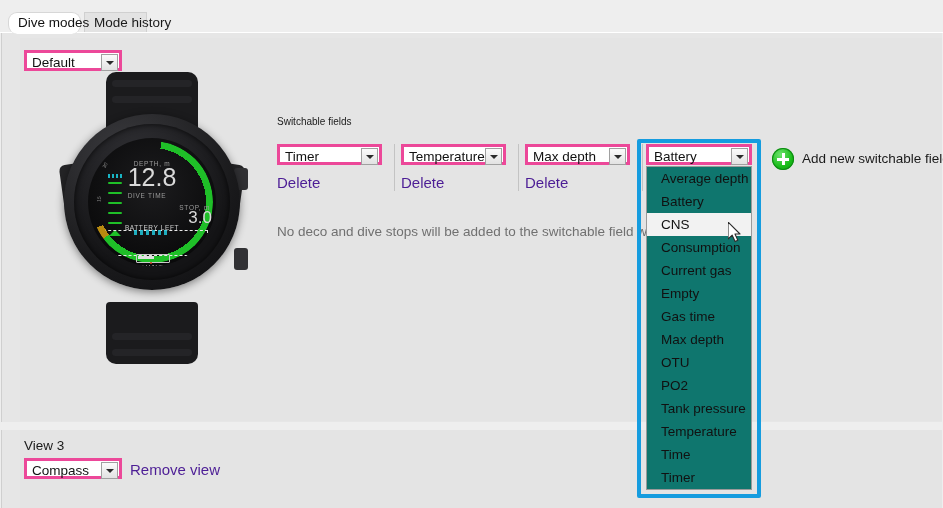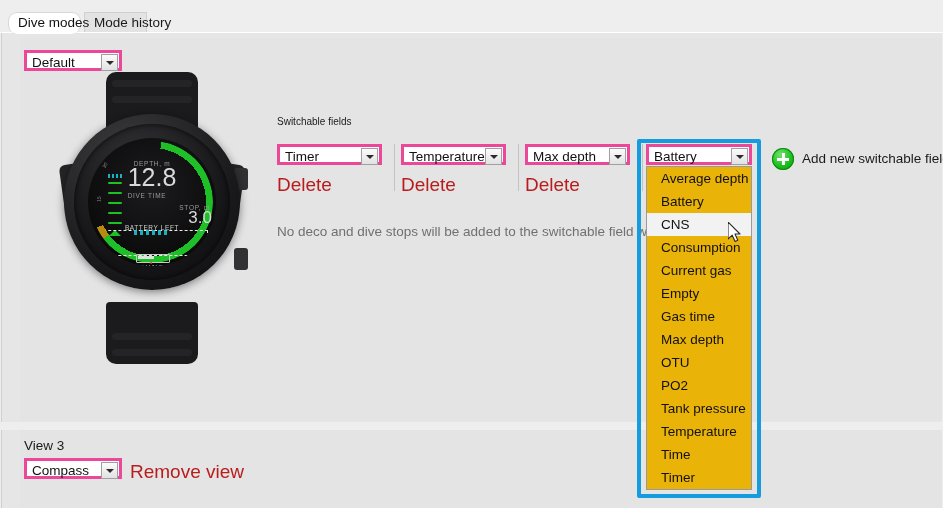--- a/index.html
+++ b/index.html
@@ -60,21 +60,21 @@
     border:1px solid #a0a0a0;box-sizing:border-box;
   }
   .combo .arrowbtn:after{
     content:"";position:absolute;left:4px;top:6px;
     border-left:4px solid transparent;border-right:4px solid transparent;
     border-top:4px solid #2b2b2b;
   }
 
   
   .lbl{position:absolute;font-size:13.5px;color:#1a1a1a;white-space:nowrap;}
-  .lnk{position:absolute;font-size:19px;color:#b91c1c;white-space:nowrap;cursor:pointer;}
+  .lnk{position:absolute;font-size:15px;color:#4c1d95;white-space:nowrap;cursor:pointer;}
   .muted{position:absolute;font-size:13.5px;color:#707070;white-space:nowrap;}
   .vsep{position:absolute;width:1px;background:#c3c3c3;}
 
   
   .addbtn{position:absolute;white-space:nowrap;cursor:pointer;}
   .plusicon{
     position:absolute;left:0;top:0;width:22px;height:22px;border-radius:50%;
     background:radial-gradient(circle at 38% 30%,#6de36d,#17bb17 60%,#0f9a14);
     box-shadow:inset 0 0 0 1px #0d8a12;
   }
@@ -83,21 +83,21 @@
   .plusicon:after{left:9.5px;top:5px;width:3px;height:12px;}
   .addlabel{position:absolute;left:30px;top:3px;font-size:13.5px;color:#1a1a1a;}
 
   
   .highlight{
     position:absolute;border:4px solid #159cdf;box-sizing:border-box;border-radius:2px;
   }
 
   
   .droplist{
-    position:absolute;background:#eab308;border:1px solid #9a9a9a;box-sizing:border-box;
+    position:absolute;background:#0f766e;border:1px solid #9a9a9a;box-sizing:border-box;
     z-index:40;
   }
   .dropitem{
     height:23px;line-height:23px;padding-left:14px;font-size:13.5px;color:#111;
     white-space:nowrap;cursor:default;
   }
   .dropitem.sel{background:#f2f2f2;}
 
   
   .cursor{position:absolute;z-index:60;pointer-events:none;}

